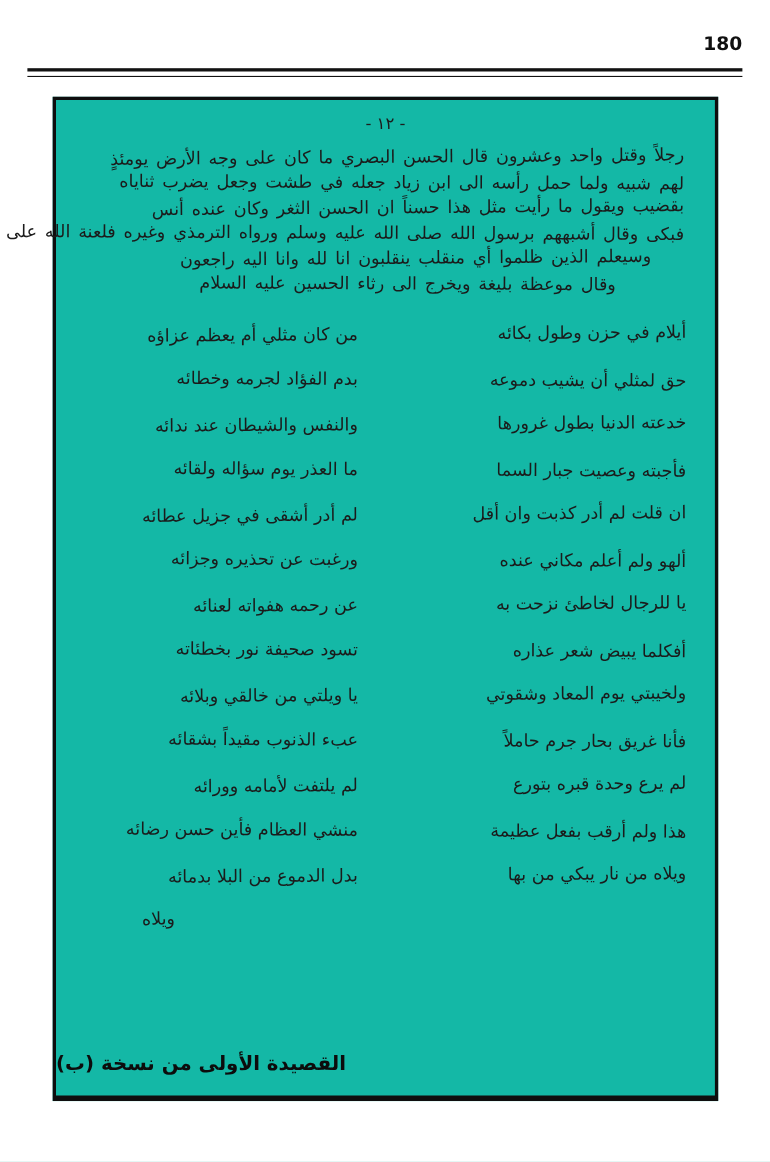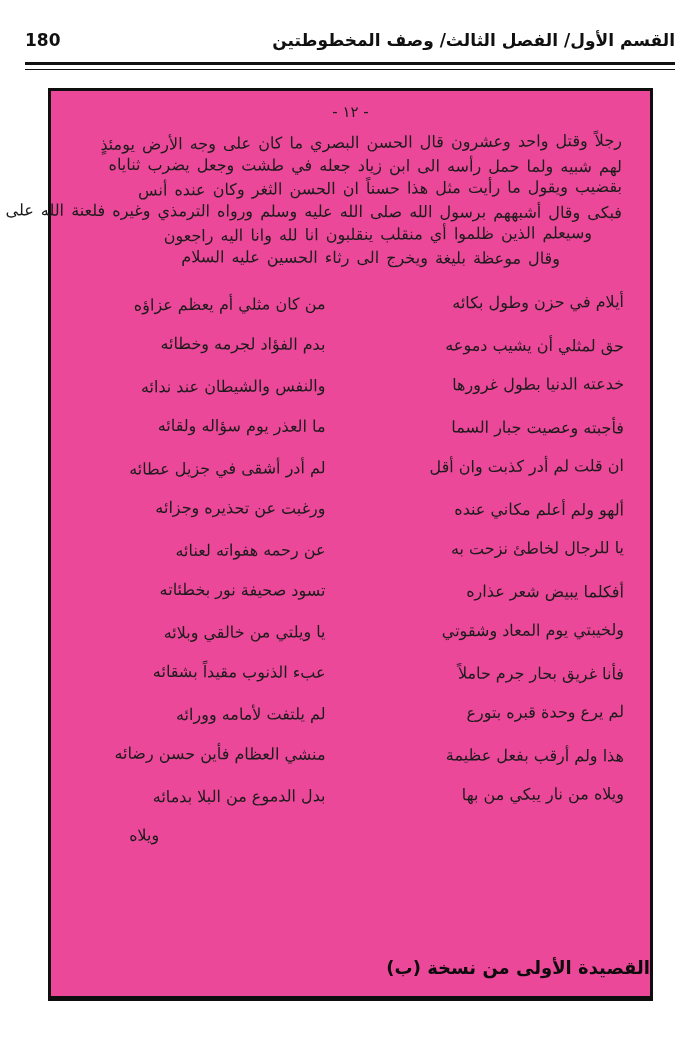--- a/index.html
+++ b/index.html
@@ -43,21 +43,21 @@
 
   
   .plate {
     position: absolute;
     top: 88px;
     right: 47px;
     width: 599px;
     height: 905px;
     border: 3px solid #0e0e0e;
     border-bottom-width: 5px;
-    background: #ec4899;
+    background: #14b8a6;
   }
   .folio-marker {
     margin-top: 12px;
     text-align: center;
     font-size: 15px;
     color: #1c1c1c;
     letter-spacing: 2px;
   }
 
   
@@ -110,33 +110,32 @@
     font-size: 16px;
     color: #1b1b1b;
     transform: rotate(-1deg);
   }
 
   .plate-caption {
     position: absolute;
     bottom: 18px;
     right: 0;
     left: 0;
-    text-align: right;
+    text-align: left;
     font-size: 18px;
     font-weight: bold;
     color: #0c0c0c;
   }
 </style>
 </head>
 <body>
 
 <div class="page">
 
   <div class="header">
-    <span>القسم الأول/ الفصل الثالث/ وصف المخطوطتين</span>
     <span>180</span>
   </div>
   <div class="header-rule"></div>
 
   <div class="plate">
 
     <div class="folio-marker">- ١٢ -</div>
 
     <div class="prose">
       <div class="prose-line">رجلاً وقتل واحد وعشرون قال الحسن البصري ما كان على وجه الأرض يومئذٍ</div>

